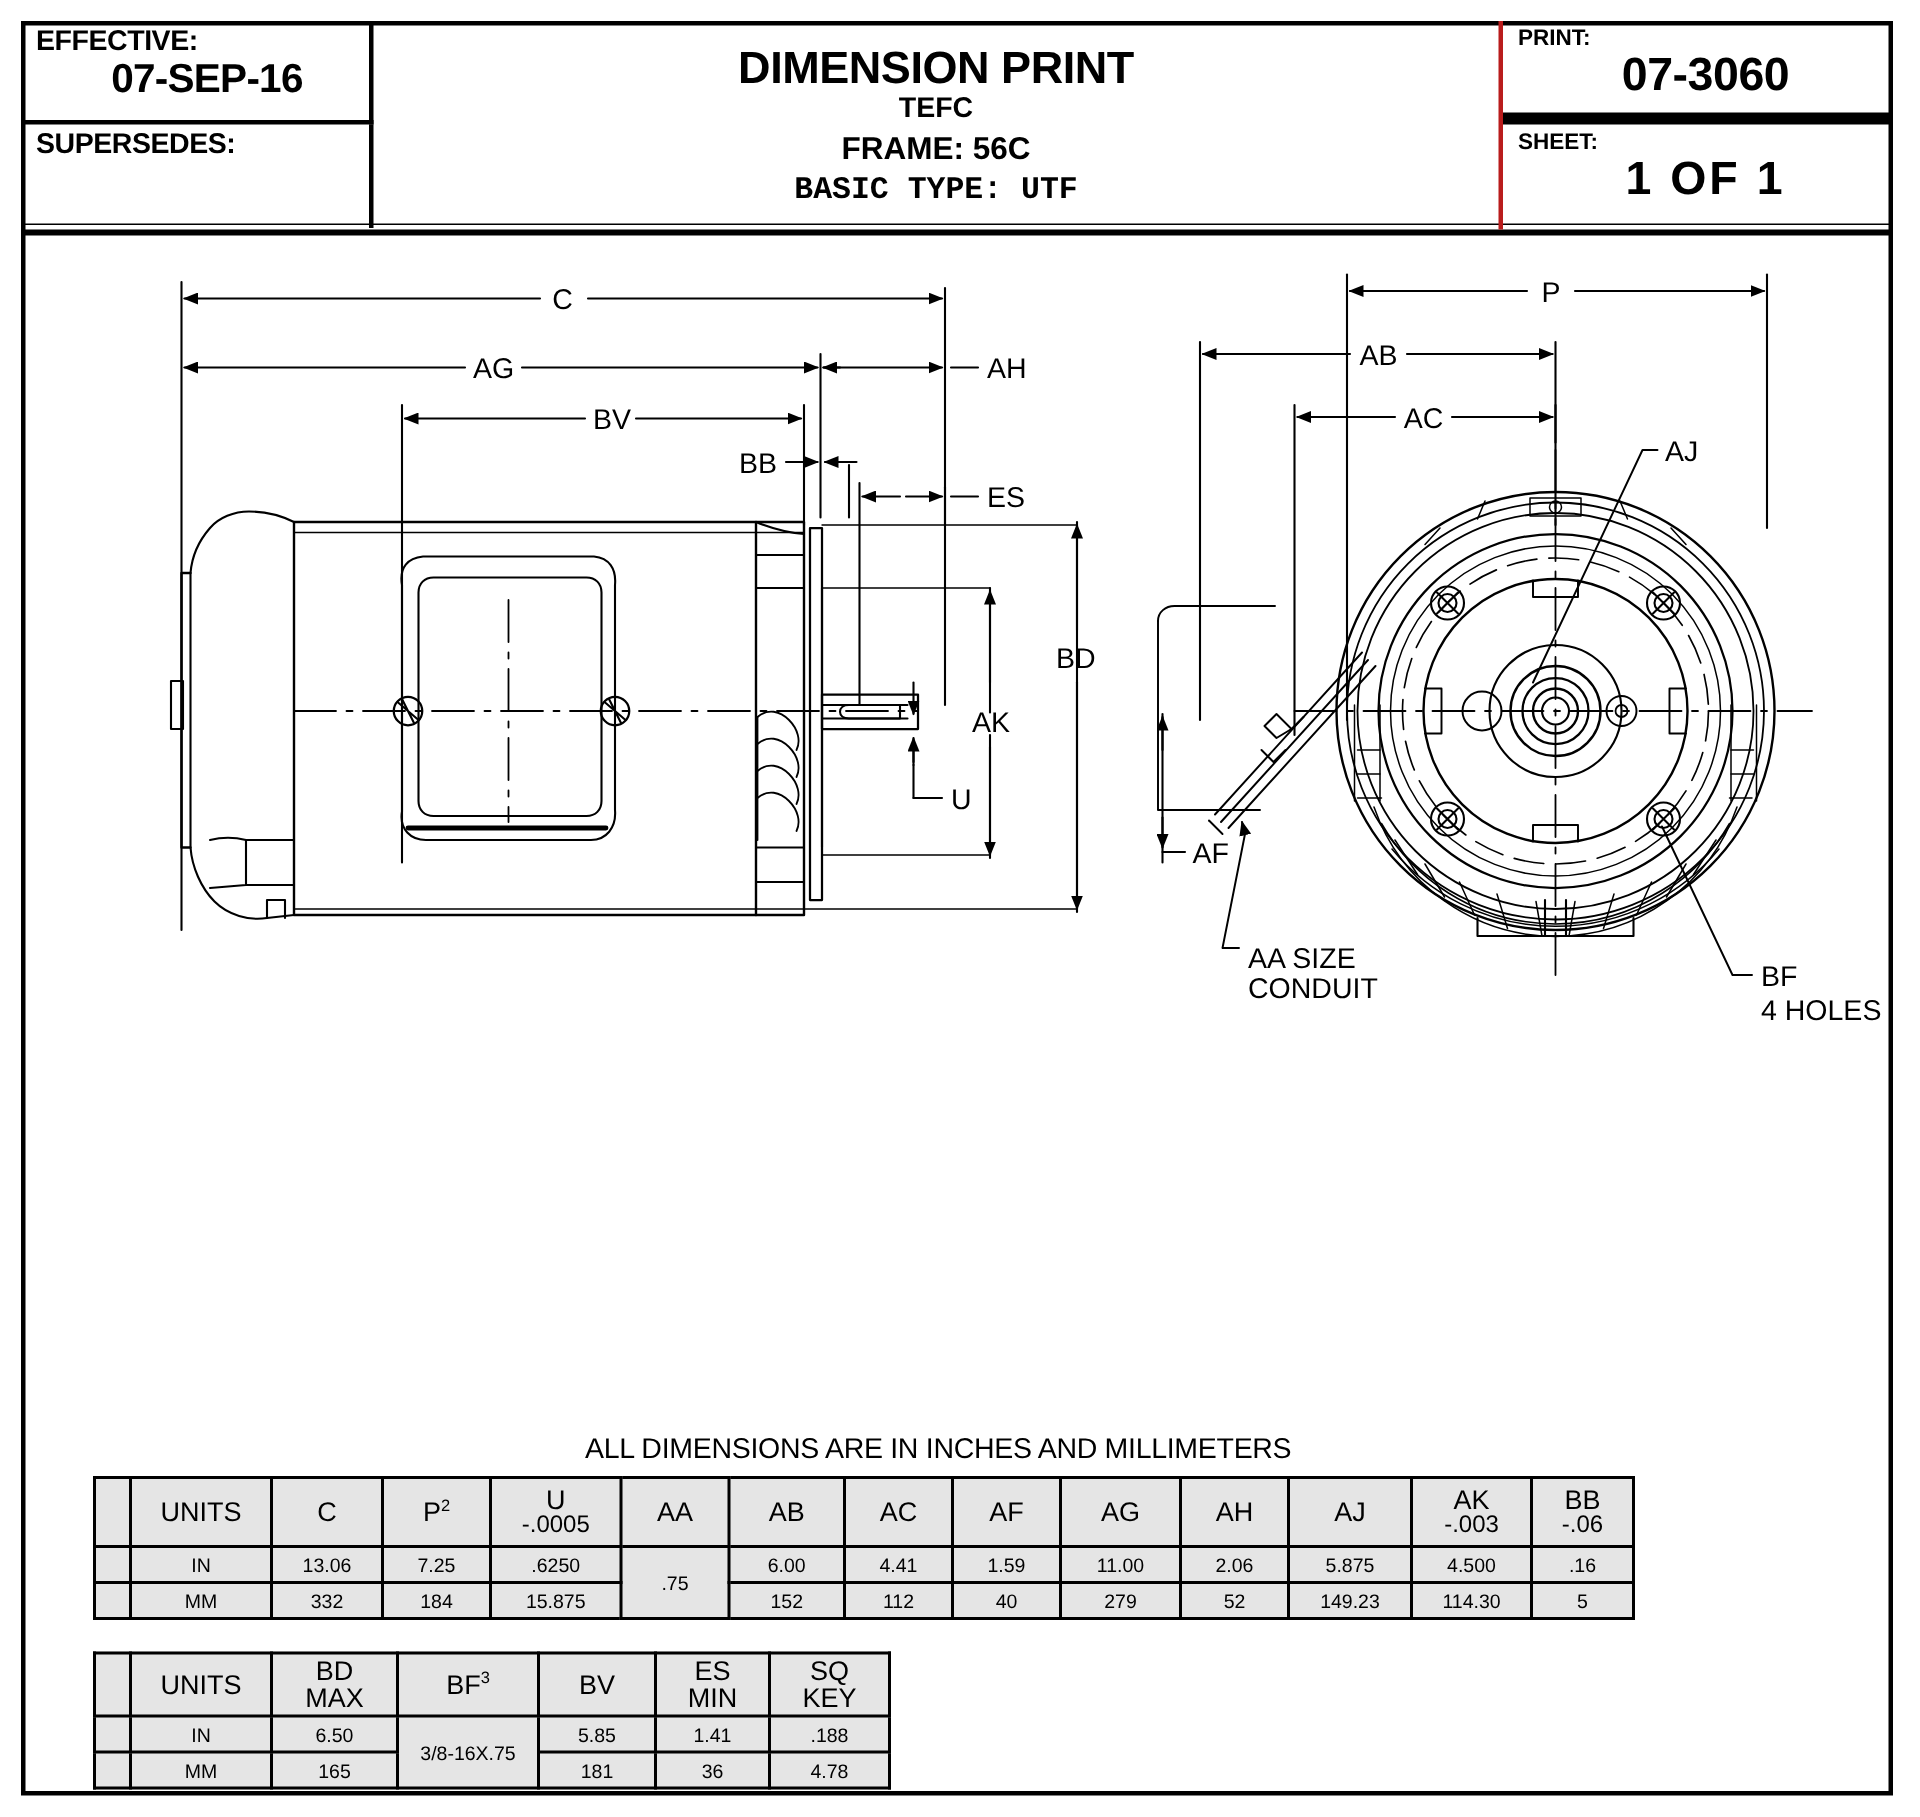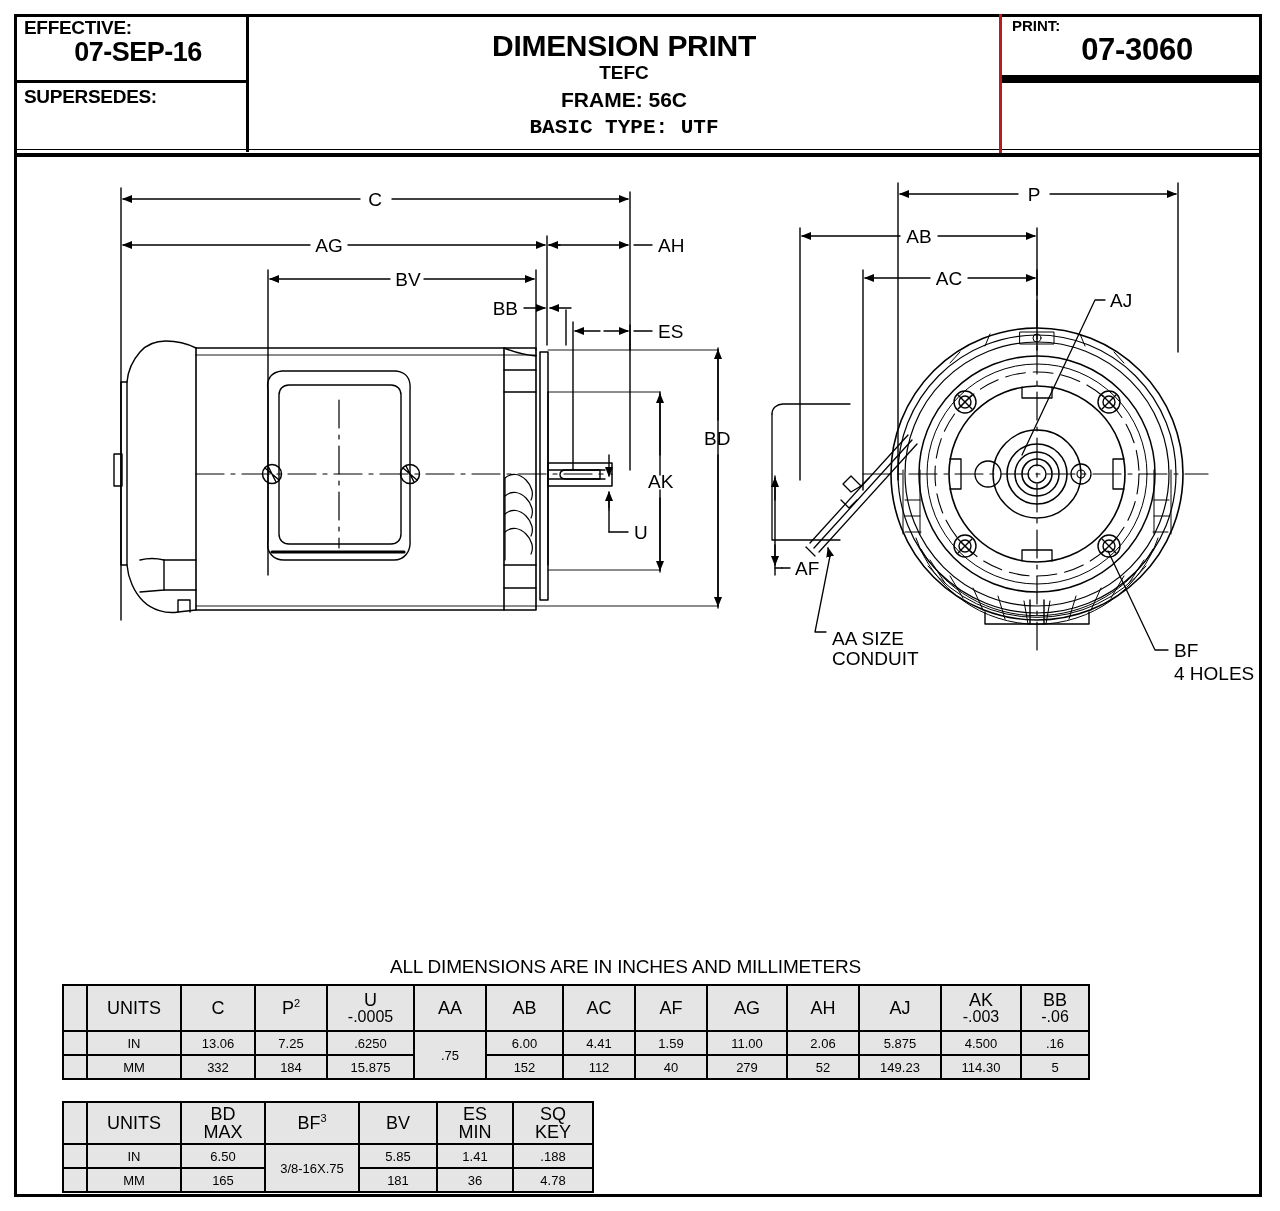--- a/index.html
+++ b/index.html
@@ -143,20 +143,24 @@
       <div class="t-main">DIMENSION PRINT</div>
       <div class="t-sub">TEFC</div>
       <div class="t-frame">FRAME: 56C</div>
       <div class="t-type">BASIC TYPE:  UTF</div>
     </div>
 
     <div class="tb-cell tb-right">
       <div class="half top">
         <div class="tb-rlbl">PRINT:</div>
         <div class="tb-rval">07-3060</div>
+      </div>
+      <div class="half bot">
+        <div class="tb-rlbl">SHEET:</div>
+        <div class="tb-rval sheet">1  OF  1</div>
       </div>
     </div>
   </div>
 
   <svg class="drawing" viewBox="0 0 1280 1211" width="1280" height="1211">
     <defs>
       <marker id="ar" markerWidth="10" markerHeight="8" refX="9" refY="4" orient="auto" markerUnits="userSpaceOnUse">
         <path d="M0,0 L10,4 L0,8 z" fill="#000"></path>
       </marker>
       <marker id="arS" markerWidth="10" markerHeight="8" refX="1" refY="4" orient="auto" markerUnits="userSpaceOnUse">

